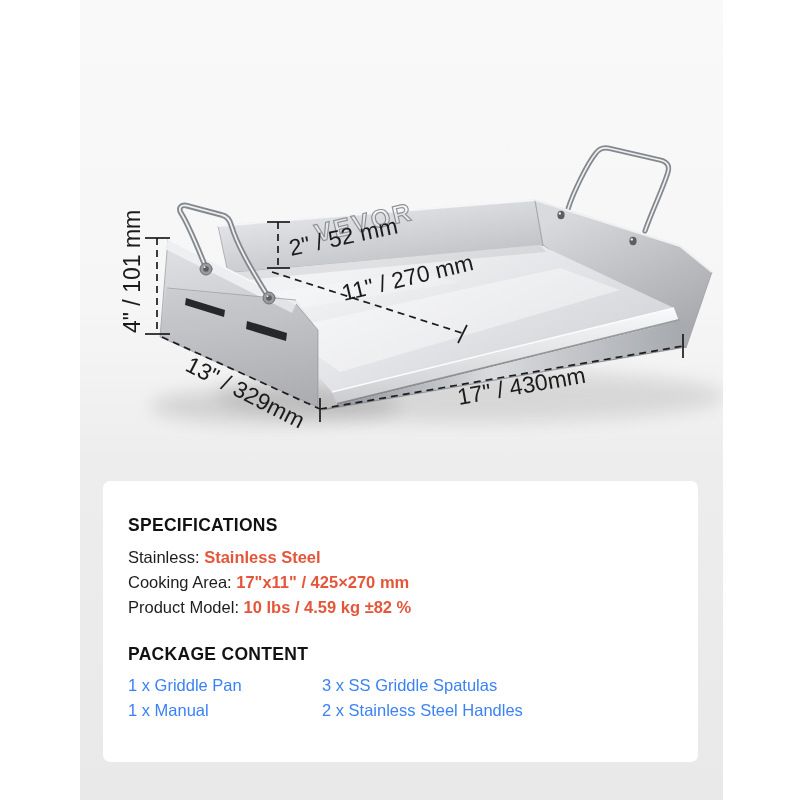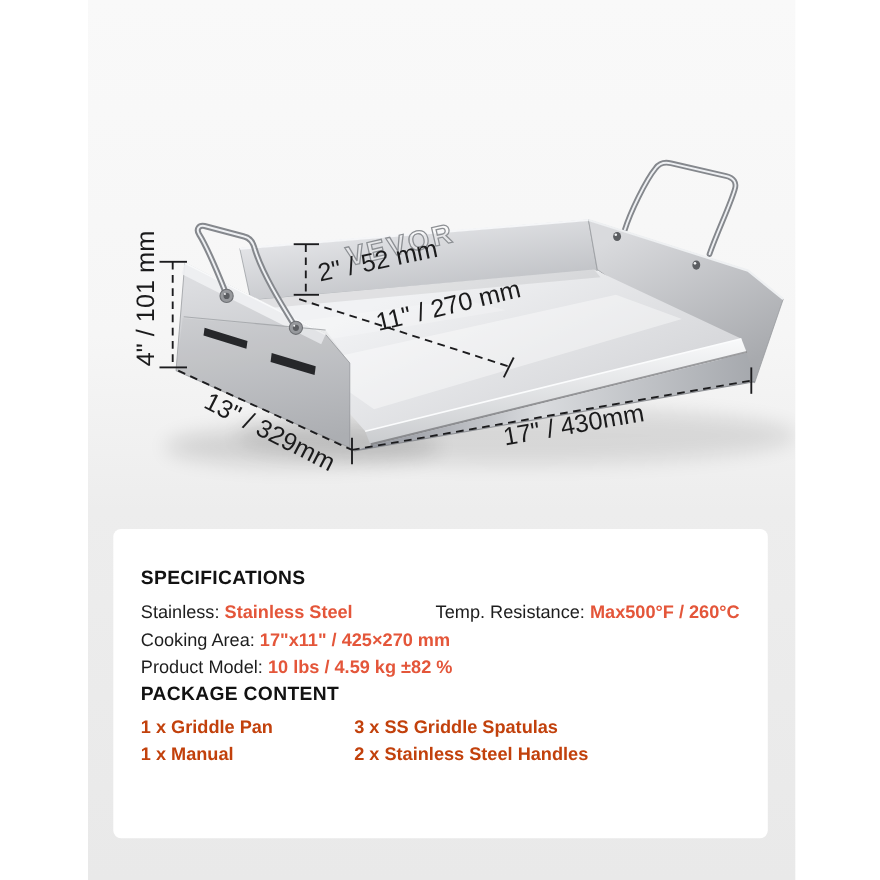--- a/index.html
+++ b/index.html
@@ -21,23 +21,23 @@
   }
   .sec-title{
     margin:0 0 9px 0;font-size:17.5px;line-height:1.2;font-weight:700;
     color:#121212;letter-spacing:.3px;
   }
   .rows{font-size:16.5px;line-height:25px;color:#1d1d1d;}
   .row{display:grid;grid-template-columns:268px 1fr;}
   .row.single{grid-template-columns:1fr;}
   .lbl{color:#1d1d1d;font-weight:400;}
   .val{color:#e4563a;font-weight:700;}
-  .pkg-title{margin-bottom:8px;}
+  .pkg-title{margin-top:24px;margin-bottom:8px;}
   .pkg .row{grid-template-columns:194px 1fr;}
-  .pkg .cell{color:#c2410c;font-weight:700;}
+  .pkg .cell{color:#3b82f6;font-weight:400;}
   .dimtxt{fill:#1b1b1c;font-family:"Liberation Sans",sans-serif;font-size:23px;font-weight:500;}
 </style>
 </head>
 <body>
 
 <div class="column"></div>
 
 <svg class="pan-svg" width="643" height="470" viewBox="80 0 643 470" xmlns="http://www.w3.org/2000/svg">
   <defs>
     <linearGradient id="gBack" gradientUnits="userSpaceOnUse" x1="370" y1="205" x2="380" y2="275">
@@ -171,23 +171,20 @@
 </svg>
 
 <div class="card">
   <h2 class="sec-title">SPECIFICATIONS</h2>
 
   <div class="rows">
     <div class="row">
       <div class="cell">
         <span class="lbl">Stainless: </span><span class="val">Stainless Steel</span>
       </div>
-      <div class="cell">
-        <span class="lbl">Temp. Resistance: </span><span class="val">Max500°F / 260°C</span>
-      </div>
     </div>
     <div class="row single">
       <div class="cell">
         <span class="lbl">Cooking Area: </span><span class="val">17"x11" / 425×270 mm</span>
       </div>
     </div>
     <div class="row single">
       <div class="cell">
         <span class="lbl">Product Model: </span><span class="val">10 lbs / 4.59 kg ±82 %</span>
       </div>

